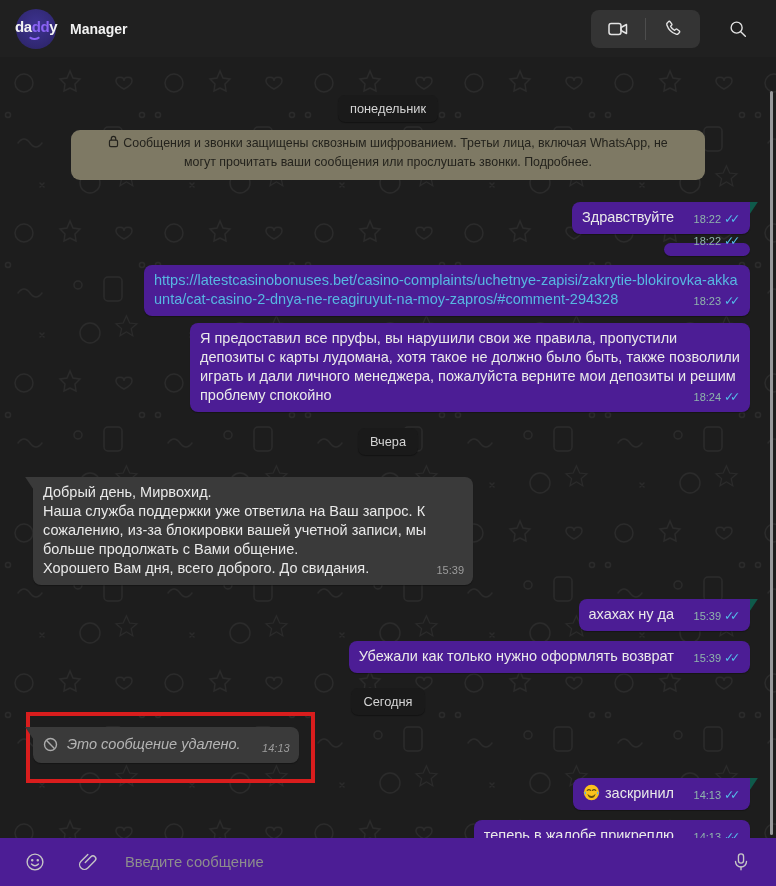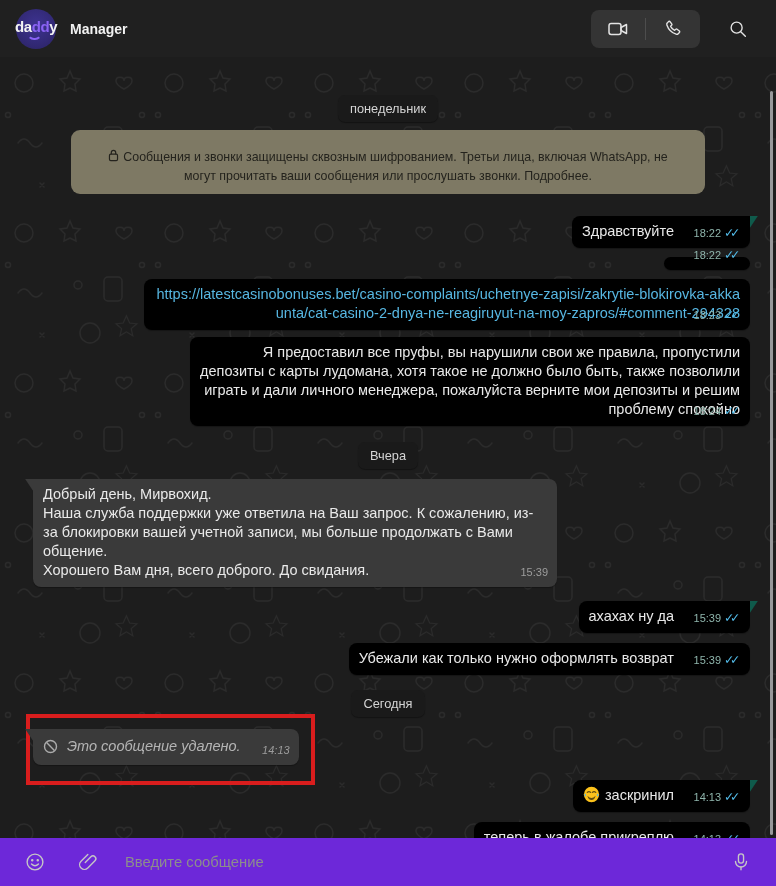--- a/index.html
+++ b/index.html
@@ -42,54 +42,54 @@
   .out-row { justify-content:flex-end; }
   .in-row { justify-content:flex-start; }
   .center { justify-content:center; padding:0; }
   .mb7{margin-bottom:7px} .mb8{margin-bottom:8px} .mb9{margin-bottom:9px} .mb10{margin-bottom:10px}
   .mb12{margin-bottom:12px} .mb14{margin-bottom:14px} .mb15{margin-bottom:15px} .mb16{margin-bottom:16px}
   .mb22{margin-bottom:22px}
 
   .chip { background:#1a1a1a; color:#d4d4d4; font-size:12.8px; padding:6px 12px; border-radius:7px; box-shadow:0 1px 1px rgba(0,0,0,.35); }
 
   .banner { background:#7e7964; color:#24231d; font-size:12.4px; line-height:1.52; border-radius:9px;
-    max-width:634px; padding:18px 26px 8px; text-align:center; }
+    max-width:634px; padding:4px 26px 8px; text-align:center; }
   .banner .lock { display:inline-block; vertical-align:-1px; margin-right:4px; }
   .banner .more { cursor:pointer; }
 
   .bubble { position:relative; border-radius:8px; padding:6px 10px 7px; font-size:14.5px; line-height:19px;
     color:#e9e9e9; box-shadow:0 1px 1px rgba(0,0,0,.3); cursor:pointer; }
-  .out { background:#000000;text-align:right; }
+  .out { background:#4c1d95; }
   .in  { background:#3a3a3a; }
   .tail-r { border-top-right-radius:0; }
   .tail-r::after { content:""; position:absolute; top:0; right:-8px; width:8px; height:12px;
     background:#0f5a4b; clip-path:polygon(0 0,100% 0,0 100%); }
   .tail-l { border-top-left-radius:0; }
   .tail-l::after { content:""; position:absolute; top:0; left:-8px; width:8px; height:12px;
     background:#3a3a3a; clip-path:polygon(0 0,100% 0,100% 100%); }
   .pad-meta { padding-right:76px; }
   .pad-meta-sm { padding-right:58px; }
   .prewrap { white-space:pre-wrap; }
   .w-link { width:606px; }
   .w-long { width:560px; }
-  .w-in   { width:524px; }
+  .w-in   { width:440px;margin-top:12px; }
   .link-text { color:#57b7e2; word-break:break-all; }
   .meta { position:absolute; right:9px; bottom:5px; display:flex; align-items:center; font-size:11px; }
   .out .meta { color:#8fb5ac; }
   .in  .meta { color:#9c9c9c; }
   .ticks { color:#53bdeb; font-size:12.5px; letter-spacing:-4.5px; display:inline-block; padding-right:5px; margin-left:3px; }
 
   .deleted { display:flex; align-items:center; gap:9px; font-style:italic; color:#b4b4b4; padding-top:8px; padding-bottom:9px; }
   .annotated::before { content:""; position:absolute; left:-7px; top:-15px; width:281px; height:63px;
     border:4px solid #d91d1d; pointer-events:none; }
 
   .emoji { display:inline-block; vertical-align:-3px; margin-right:1px; }
 
   
-  .composer { height:48px; flex:0 0 48px; background:#6d28d9; display:flex; align-items:center; padding:0 24px; }
+  .composer { height:48px; flex:0 0 48px; background:#4c1d95; display:flex; align-items:center; padding:0 24px; }
   .cicon { stroke:#c6c6c6; fill:none; stroke-width:1.5; stroke-linecap:round; stroke-linejoin:round; }
   .cbtn { display:flex; align-items:center; justify-content:center; cursor:pointer; }
   .cbtn + .cbtn { margin-left:31px; }
   .msg-input { flex:1; margin-left:26px; background:transparent; border:none; outline:none;
     color:#e0e0e0; font-size:14.8px; font-family:"Liberation Sans","DejaVu Sans",sans-serif; }
   .msg-input::placeholder { color:#8d8d8d; }
   .mic-btn { margin-left:12px; }
 </style>
 </head>
 <body>

